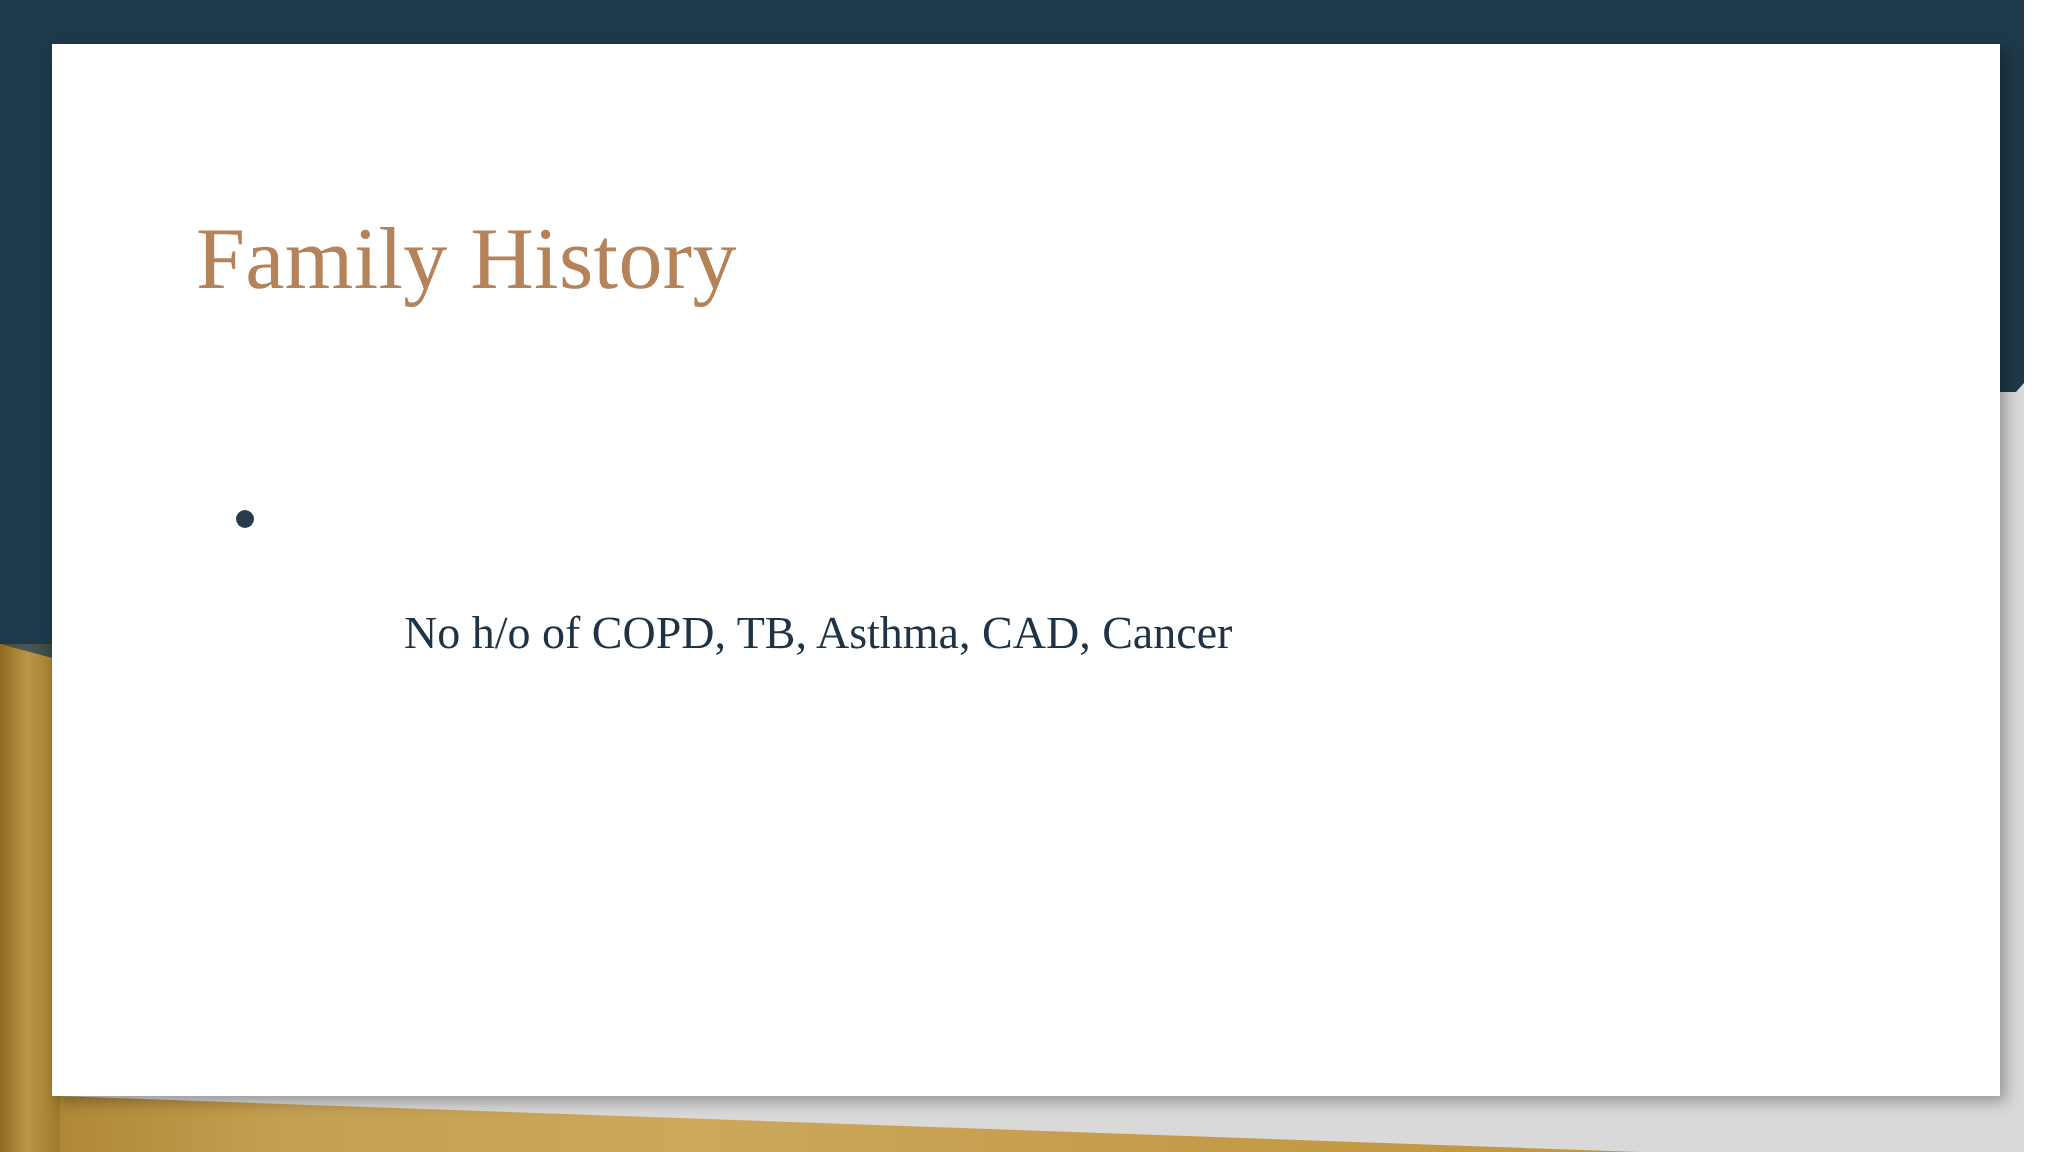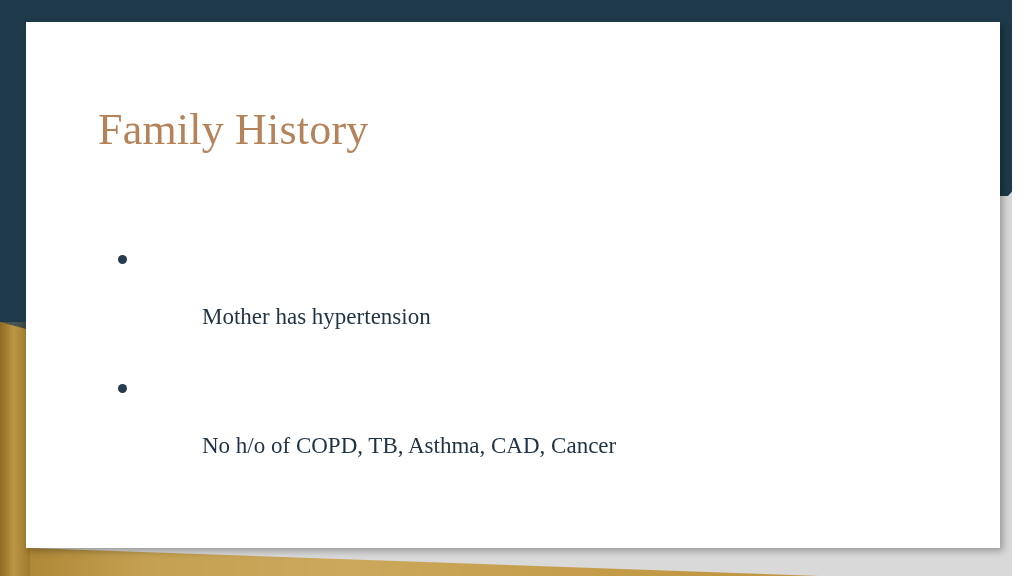--- a/index.html
+++ b/index.html
@@ -155,24 +155,20 @@
   <div class="bg-gold"></div>
   <div class="bg-gold-sheen"></div>
 
   <div class="card">
 
     <div class="slide-title">Family History</div>
 
     <ul class="bullet-list">
 
 
-      <li class="bullet-item">
-        <span class="bullet-marker"></span>
-        <span>Mother has hypertension</span>
-      </li>
 
       <li class="bullet-item">
         <span class="bullet-marker"></span>
         <span>No h/o of COPD, TB, Asthma, CAD, Cancer</span>
       </li>
 
     </ul>
 
   </div>
 </div>

